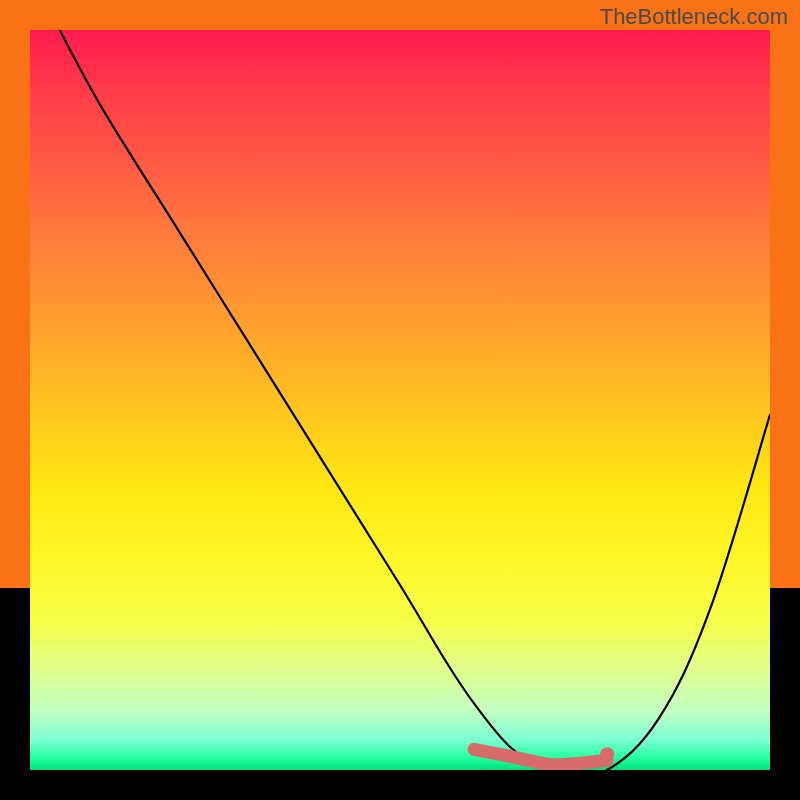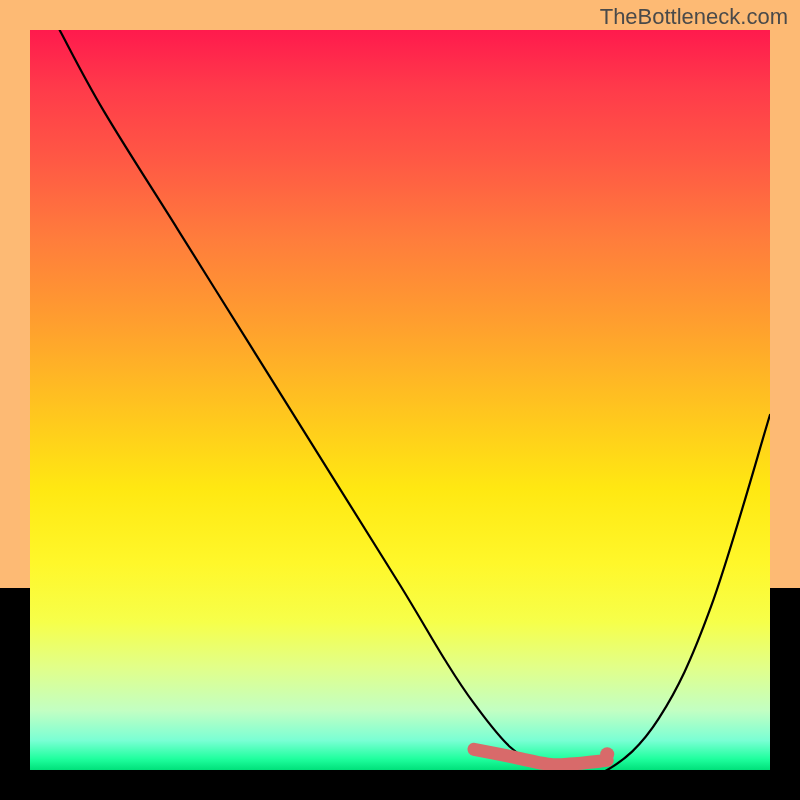--- a/index.html
+++ b/index.html
@@ -7,21 +7,21 @@
     padding: 0;
     width: 800px;
     height: 800px;
     background: #000;
     font-family: Arial, Helvetica, sans-serif;
   }
   .container {
     position: relative;
     width: 800px;
     height: 588px;
-    background: #fdba74;
+    background: #f97316;
   }
   .watermark {
     position: absolute;
     top: 4px;
     right: 12px;
     color: #4a4a4a;
     font-size: 22px;
     font-weight: 500;
     z-index: 30;
   }

